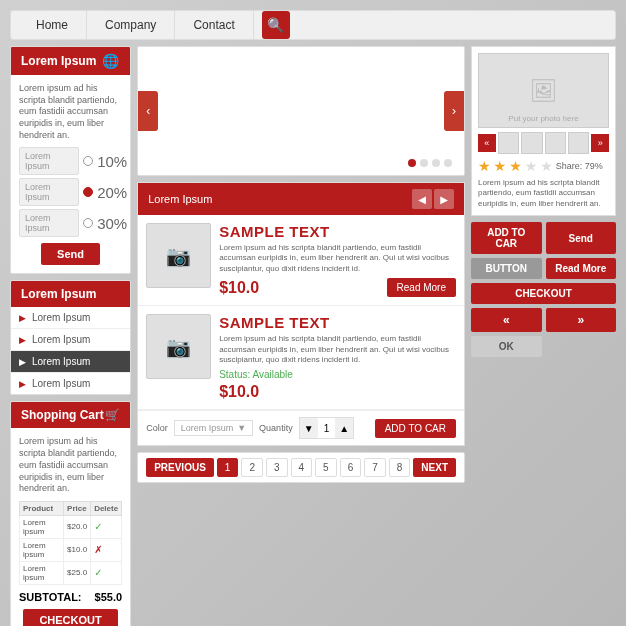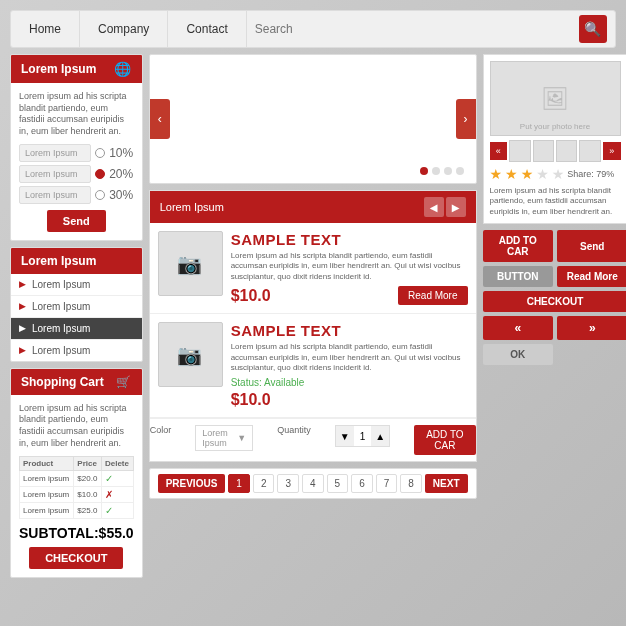--- a/index.html
+++ b/index.html
@@ -20,20 +20,21 @@
       gap: 6px;
     }
     
     .navbar {
       background: #f0f0f0;
       border: 1px solid #ddd;
       display: flex;
       align-items: center;
       height: 38px;
       border-radius: 3px;
+      padding-left: 7px;
     }
     .nav-item {
       padding: 0 18px;
       height: 100%;
       display: flex;
       align-items: center;
       cursor: pointer;
       font-size: 12px;
       color: #333;
       border-right: 1px solid #ddd;
@@ -131,24 +132,24 @@
       border-radius: 50%;
       border: 1.5px solid #999;
       background: white;
       flex-shrink: 0;
     }
     .radio-circle.filled {
       background: #b71c1c;
       border-color: #b71c1c;
     }
     .percent-label {
-      font-size: 12px;
+      font-size: 15px;
       color: #666;
       width: 25px;
-      text-align: center;
+      text-align: left;
     }
     .btn-red {
       background: #b71c1c;
       color: white;
       border: none;
       padding: 5px 16px;
       border-radius: 2px;
       cursor: pointer;
       font-size: 11px;
       font-weight: bold;
@@ -202,21 +203,21 @@
     .check-red {
       color: #b71c1c;
       font-size: 10px;
     }
     .subtotal-row {
       display: flex;
       justify-content: space-between;
       align-items: center;
       margin: 6px 0;
       font-weight: bold;
-      font-size: 14px;
+      font-size: 11px;
     }
     
     .center-col {
       flex: 1;
       display: flex;
       flex-direction: column;
       gap: 6px;
     }
     
     .slider-box {
@@ -347,23 +348,23 @@
       border-radius: 2px;
     }
     .status-row {
       font-size: 10px;
       color: #666;
       margin-bottom: 3px;
     }
     .status-available { color: #4caf50; }
     .color-qty-row {
       display: flex;
-      align-items: flex-start;
-      gap: 24px;
-      padding: 6px 0;
+      align-items: center;
+      gap: 6px;
+      padding: 6px 8px;
       border-top: 1px solid #eee;
     }
     .color-label, .qty-label {
       font-size: 9px;
       color: #666;
     }
     .color-select-box {
       display: flex;
       align-items: center;
       border: 1px solid #ddd;
@@ -551,21 +552,20 @@
 </head>
 <body>
 
 <div class="page-wrapper">
 
   <nav class="navbar">
     <div class="nav-item">Home</div>
     <div class="nav-item">Company</div>
     <div class="nav-item">Contact</div>
     <div class="nav-search">
-      <input type="text" placeholder="Search" style="">
       <button class="search-btn">
         <span>🔍</span>
       </button>
     </div>
   </nav>
 
   <div class="main-content">
 
     <div class="left-col">
 

